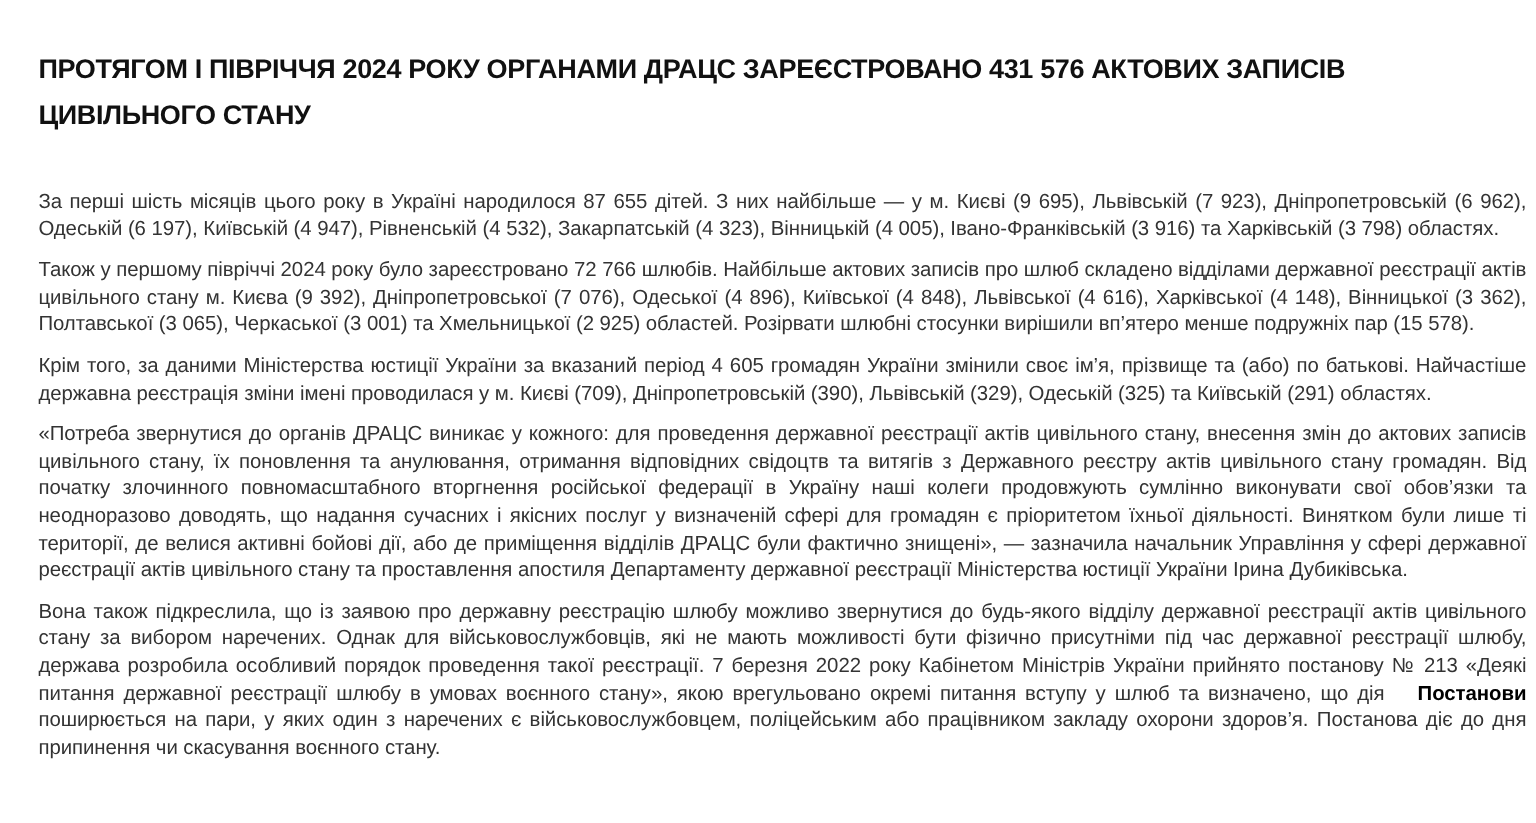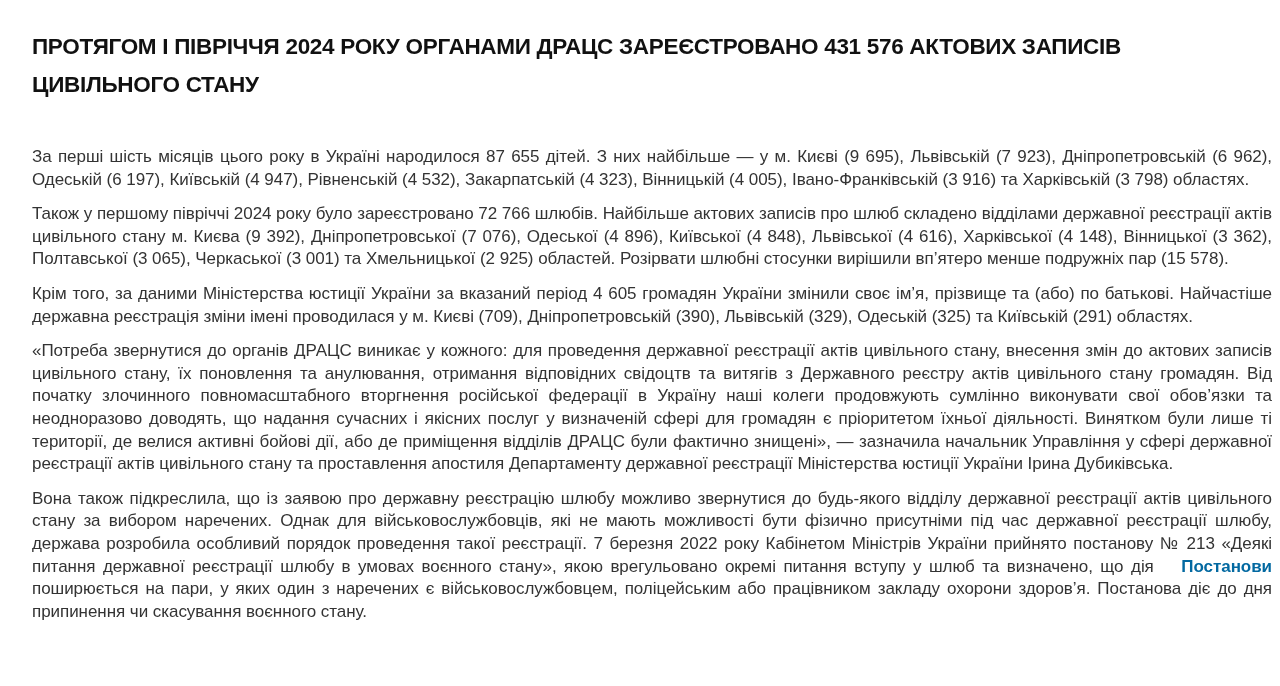--- a/index.html
+++ b/index.html
@@ -15,42 +15,42 @@
       color: #2b2b2b;
     }
     .article {
       position: relative;
       padding: 0 8px 0 32px;
       box-sizing: border-box;
       width: 1280px;
     }
     .title {
       margin: 0;
-      padding-top: 28px;
+      padding-top: 39px;
       font-size: 22.5px;
       line-height: 38px;
       font-weight: bold;
       color: #111111;
       letter-spacing: -0.3px;
       text-transform: uppercase;
     }
     .body {
       margin-top: 42px;
     }
     .para {
       margin: 0 0 12px 0;
       font-size: 17px;
       line-height: 22.6px;
       color: #333333;
       text-align: justify;
       letter-spacing: -0.05px;
     }
     .para b, .para .link-bold {
       font-weight: bold;
-      color: #0369a1;
+      color: #000000;
       cursor: pointer;
       margin-left: 20px;
     }
   </style>
 </head>
 <body>
 
 <div class="article">
   <h1 class="title">ПРОТЯГОМ І ПІВРІЧЧЯ 2024 РОКУ ОРГАНАМИ ДРАЦС ЗАРЕЄСТРОВАНО 431 576 АКТОВИХ ЗАПИСІВ ЦИВІЛЬНОГО СТАНУ</h1>
 

